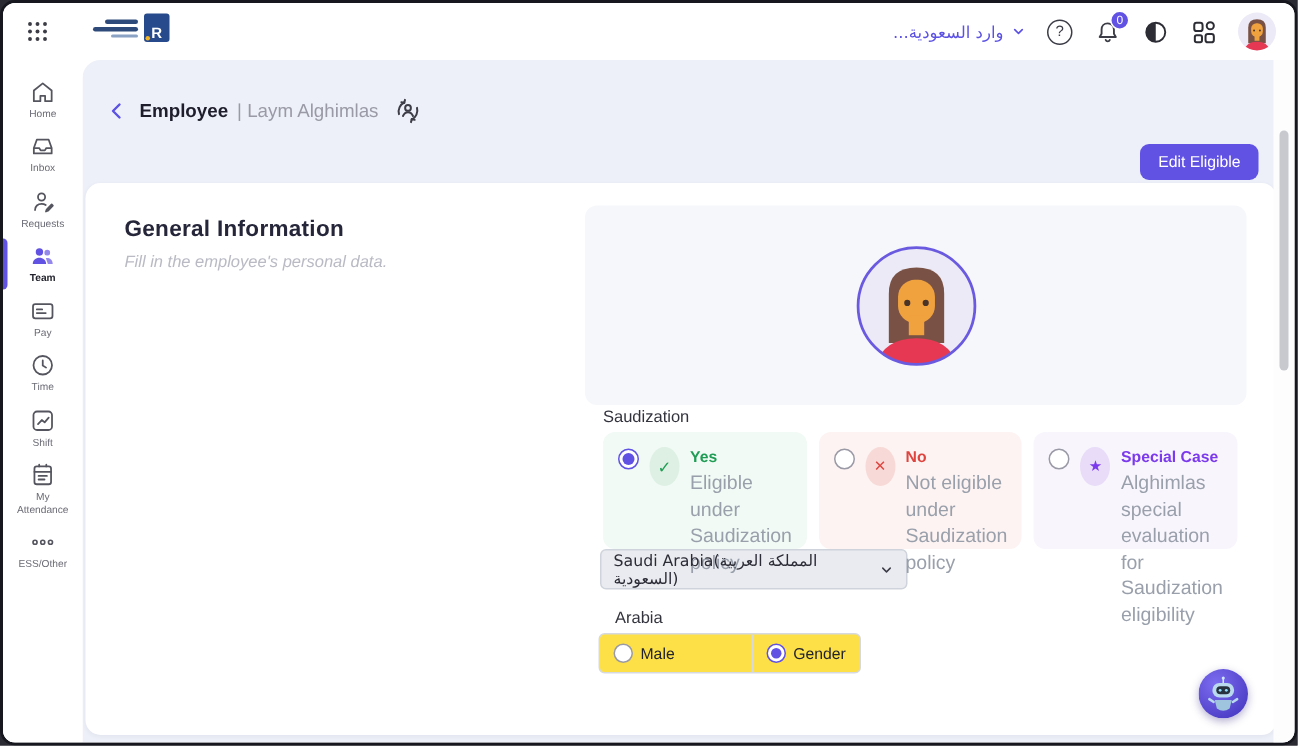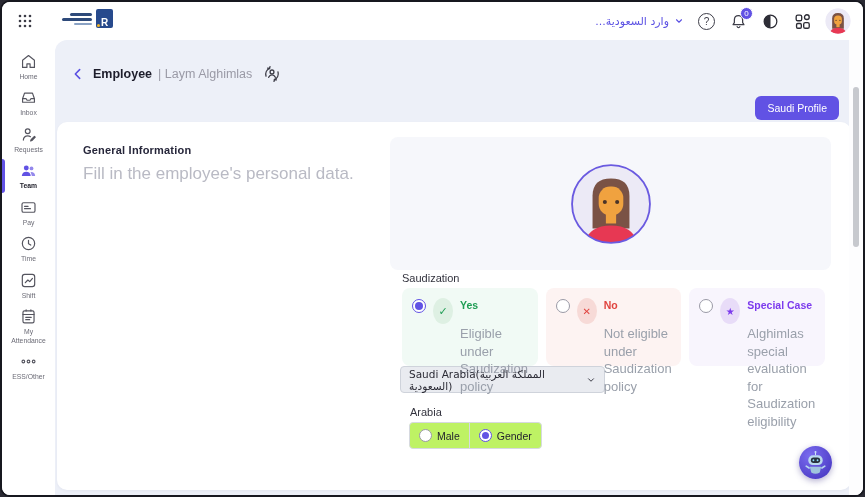--- a/index.html
+++ b/index.html
@@ -48,22 +48,22 @@
   .back-btn { width:18px; height:18px; cursor:pointer; display:flex; align-items:center; justify-content:center; }
   .ph-title { font-size:12.5px; font-weight:bold; color:#1d1d2b; }
   .ph-sub { font-size:12.5px; color:#9a9aa6; }
   .sync-btn { width:20px; height:20px; cursor:pointer; margin-left:4px; }
   .edit-btn { position:absolute; right:24px; top:56px; background:#6152e4; color:#fff; border:none;
               font-size:10.5px; font-family:inherit; padding:6px 12px; border-radius:6px; cursor:pointer; }
 
   .card { position:absolute; left:2px; top:82px; right:12px; bottom:5px; background:#fff; border-radius:10px;
           box-shadow:0 1px 3px rgba(40,40,80,.05); }
   .card-left { position:absolute; left:0; top:0; width:333px; padding:22px 20px 0 26px; }
-  .ci-title { font-size:11px; font-weight:bold; color:#26263a; letter-spacing:.2px; }
-  .ci-sub { font-size:17px; color:#b9bac4; margin-top:8px; }
+  .ci-title { font-size:15px; font-weight:bold; color:#26263a; letter-spacing:.2px; }
+  .ci-sub { font-size:11px; color:#b9bac4; margin-top:8px;font-style:italic; }
 
   .card-right { position:absolute; left:333px; top:0; right:0; bottom:0; }
   .avatar-panel { margin:15px 20px 0 0; height:133px; background:#f6f7fb; border-radius:8px;
                   display:flex; align-items:center; justify-content:center; }
   .avatar-big { width:82px; height:82px; cursor:pointer; }
 
   .field-label { font-size:11px; color:#33333e; }
   .saud-label { margin:2px 0 4px 12px; }
   .saud-cards { display:flex; gap:8px; margin:0 26px 0 12px; }
   .saud-card { flex:1; border-radius:8px; padding:11px 8px 10px 10px; display:flex; gap:7px; height:78px; cursor:pointer; }
@@ -71,31 +71,31 @@
   .saud-card.c-no { background:#fdf3f2; }
   .saud-card.c-special { background:#f8f5fd; }
   .radio { width:14px; height:14px; border-radius:50%; border:1.5px solid #9a9aa6; background:#fff; flex:none; position:relative; }
   .radio.checked { border-color:#6152e4; }
   .radio.checked::after { content:""; position:absolute; inset:2px; border-radius:50%; background:#6152e4; }
   .oval { width:20px; height:26px; border-radius:50%; flex:none; display:flex; align-items:center;
           justify-content:center; font-size:11px; margin-top:-1px; }
   .oval.yes { background:#def0e3; color:#1f9d54; }
   .oval.no  { background:#f7dad7; color:#e0443f; font-size:10px; }
   .oval.special { background:#e8dcf8; color:#7c3aed; font-size:10px; }
-  .sc-text { display:flex; flex-direction:column; gap:14px; }
+  .sc-text { display:flex; flex-direction:column; gap:2px; }
   .sc-title { font-size:10.5px; font-weight:bold; }
   .c-yes .sc-title { color:#1f9d54; } .c-no .sc-title { color:#e0443f; } .c-special .sc-title { color:#7c3aed; }
   .sc-desc { font-size:13px; color:#9aa0ab; line-height:1.35; }
 
   .nat-label { margin:17px 0 3px 10px; }
   .nat-select { margin-left:10px; width:205px; height:27px; background:#e9ebf0; border:1px solid #cfd3db;
                 border-radius:4px; display:flex; align-items:center; padding:0 8px; cursor:pointer; }
   .nat-value { font-size:10.5px; color:#2c2c36; flex:1; }
   .gender-label { margin:13px 0 4px 20px; }
-  .segmented { margin-left:19px; display:inline-flex; border:1px solid #d6d9e0; border-radius:4px; background:#bef264; overflow:hidden; }
+  .segmented { margin-left:9px; display:inline-flex; border:1px solid #d6d9e0; border-radius:4px; background:#fde047; overflow:hidden;gap:42px; }
   .seg-cell { display:flex; align-items:center; gap:5px; padding:6px 9px; font-size:10.5px; color:#23232e; cursor:pointer; }
   .seg-cell + .seg-cell { border-left:1px solid #d6d9e0; }
   .radio.sm { width:13px; height:13px; }
 
   .chat-fab { position:absolute; right:31px; bottom:16px; width:33px; height:33px; border-radius:50%;
               cursor:pointer; z-index:6; box-shadow:0 2px 6px rgba(40,30,120,.35); }
   .scroll-track { position:absolute; right:0; top:38px; bottom:0; width:14px; background:#fdfdfe; z-index:5; }
   .scroll-thumb { position:absolute; right:4px; top:47px; width:6px; height:160px; background:#c7c9ce; border-radius:3px; cursor:pointer; }
 </style>
 </head>
@@ -265,21 +265,21 @@
         <svg viewBox="0 0 24 24" fill="none" stroke="#3d3d48" stroke-width="1.6" stroke-linecap="round">
             <circle cx="12" cy="9.5" r="2.3"></circle>
             <path d="M8 16c.9-2 2.3-3 4-3s3.1 1 4 3"></path>
             <path d="M4.8 14.5A8 8 0 0 1 9 5.2"></path>
             <path d="M19.2 9.5A8 8 0 0 1 15 18.8"></path>
             <path d="M9.6 3.1 9 5.4 6.7 5"></path>
             <path d="M14.4 20.9 15 18.6l2.3.4"></path>
           </svg>
       </span>
     </div>
-    <button class="edit-btn">Saudi Profile</button>
+    <button class="edit-btn">Edit Eligible</button>
 
     <section class="card">
       <div class="card-left">
         <h2 class="ci-title">General Information</h2>
         <p class="ci-sub">Fill in the employee's personal data.</p>
       </div>
 
       <div class="card-right">
         <div class="avatar-panel">
           <span class="avatar-big">

